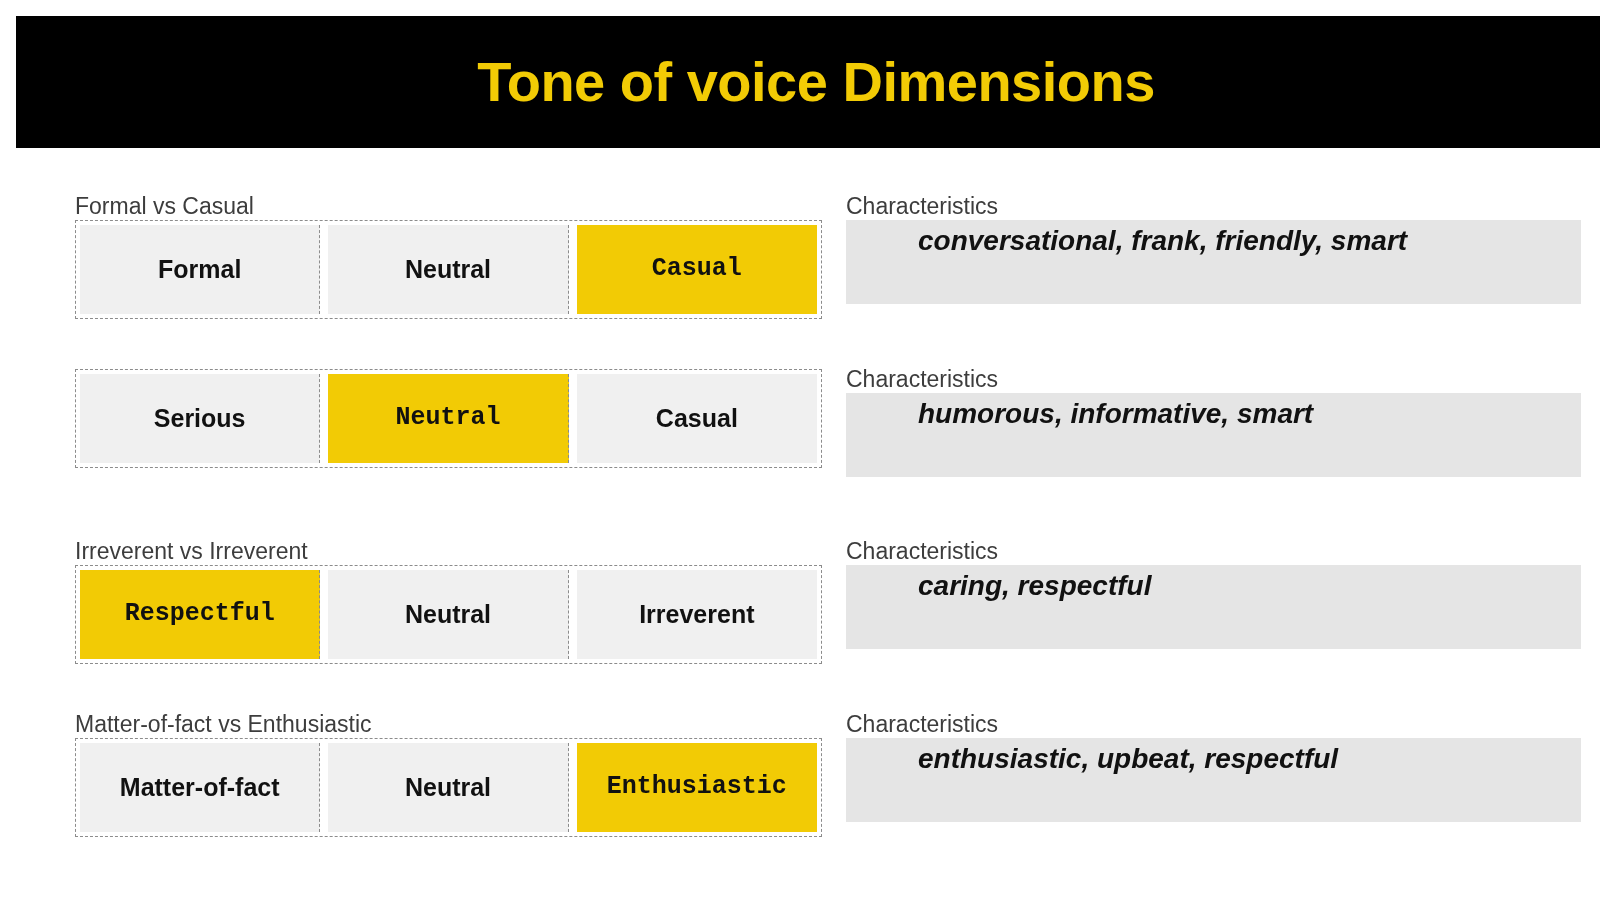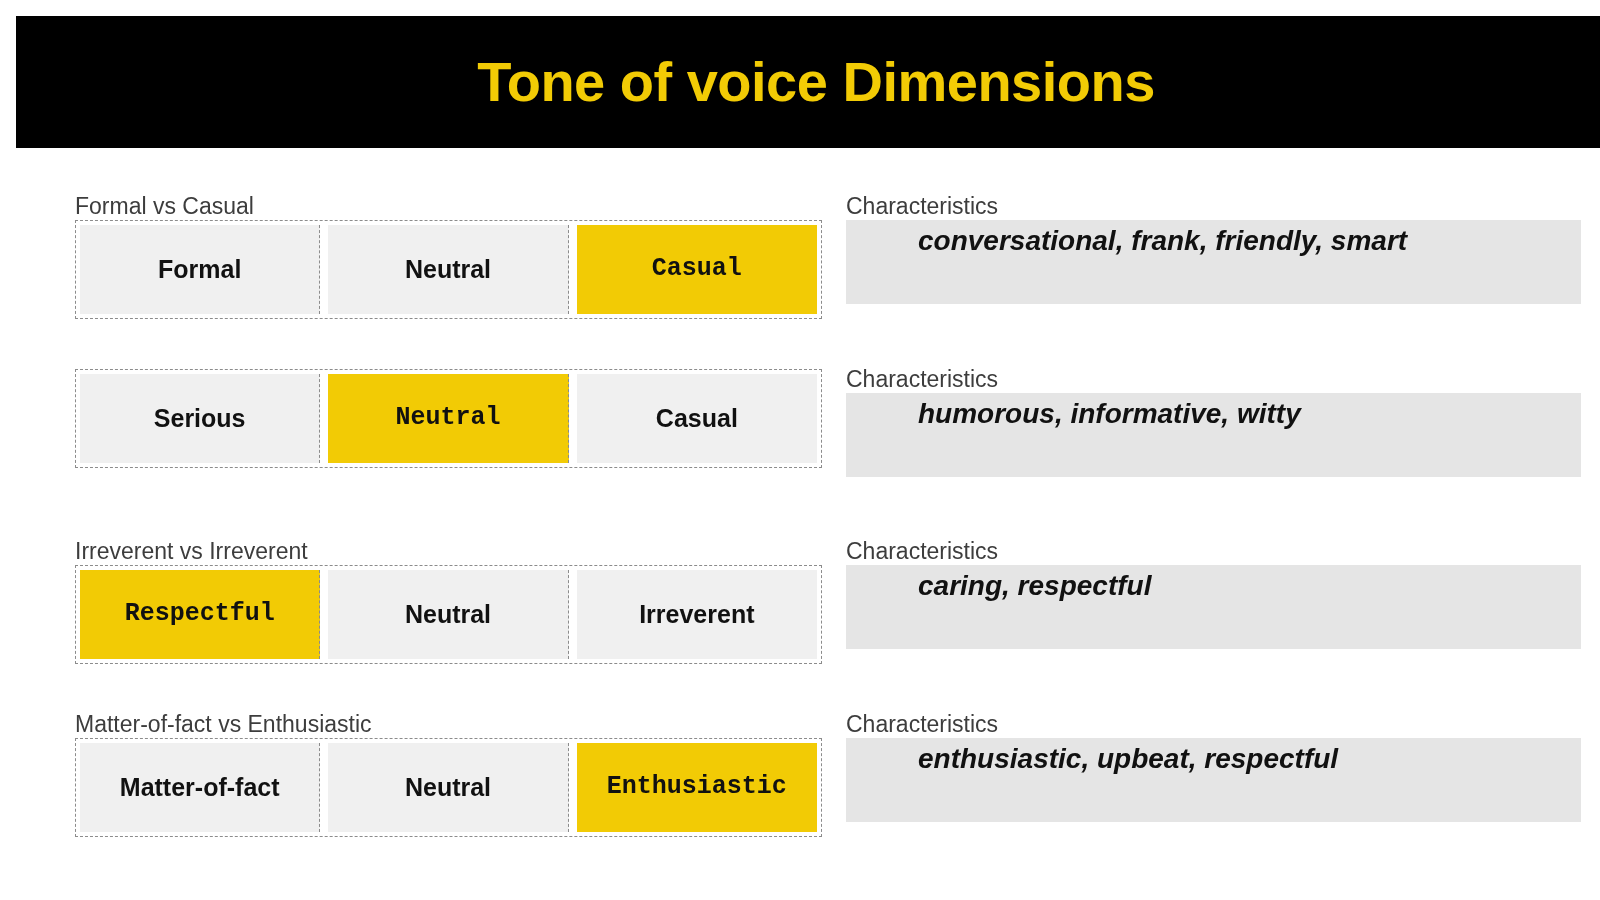--- a/index.html
+++ b/index.html
@@ -175,21 +175,21 @@
       <div class="scale-block">
         <div class="scale">
           <div class="seg">Serious</div>
           <div class="seg active">Neutral</div>
           <div class="seg">Casual</div>
         </div>
       </div>
       <div class="char-block">
         <div class="mini-label">Characteristics</div>
         <div class="char-panel">
-          <span class="char-text">humorous, informative, witty</span>
+          <span class="char-text">humorous, informative, smart</span>
         </div>
       </div>
     </div>
 
     <div class="row row-2">
       <div class="scale-block">
         <div class="mini-label">Irreverent vs Irreverent</div>
         <div class="scale">
           <div class="seg active">Respectful</div>
           <div class="seg">Neutral</div>

